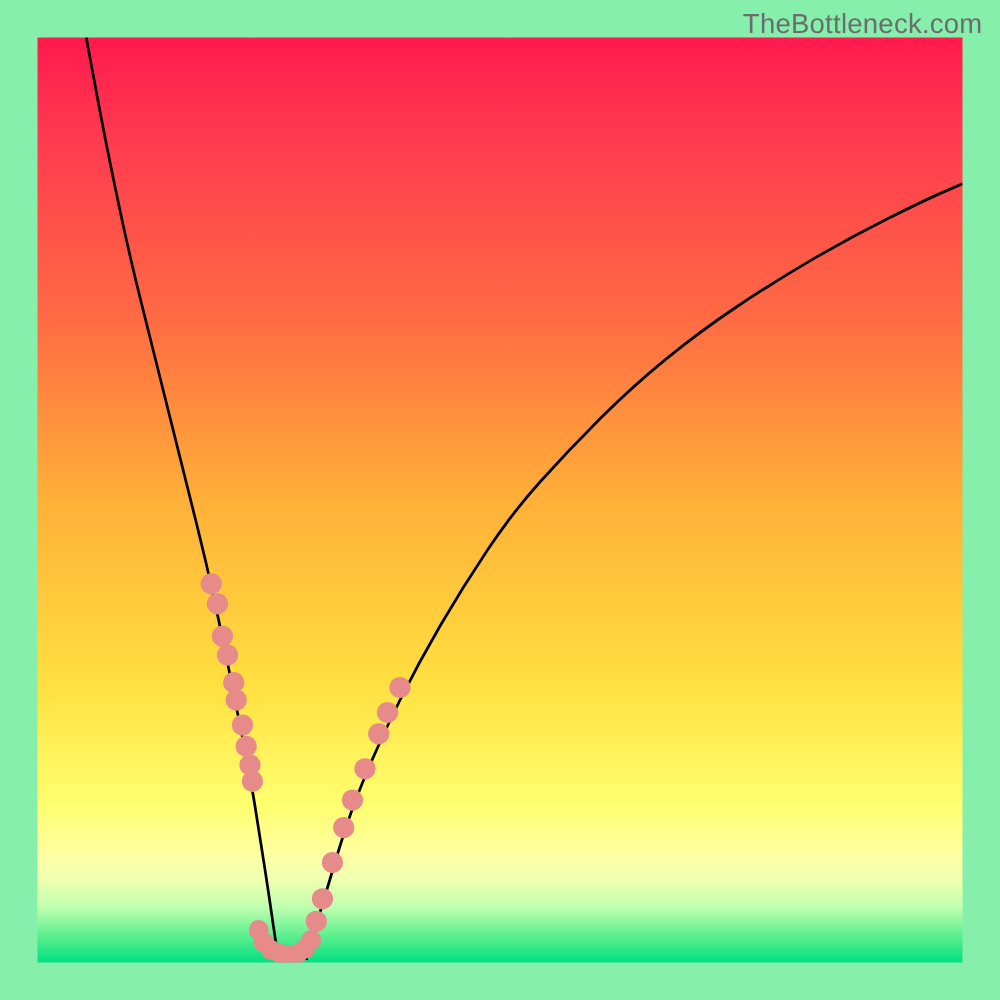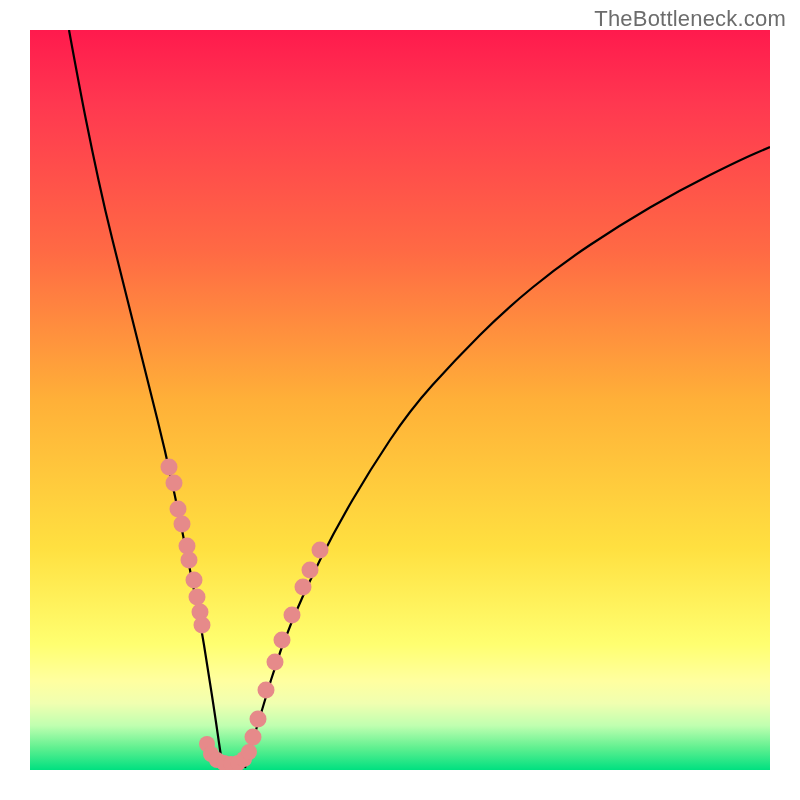--- a/index.html
+++ b/index.html
@@ -10,21 +10,21 @@
     overflow: hidden;
     background: #000;
     font-family: Arial, Helvetica, sans-serif;
   }
   .frame {
     position: absolute;
     left: 0;
     top: 0;
     width: 800px;
     height: 800px;
-    background: #ffffff;
+    background: #86efac;
   }
   .plot {
     position: absolute;
     left: 30px;
     top: 30px;
     width: 740px;
     height: 740px;
     background: linear-gradient(to bottom,
       #ff1a4d 0%,
       #ff3850 10%,

